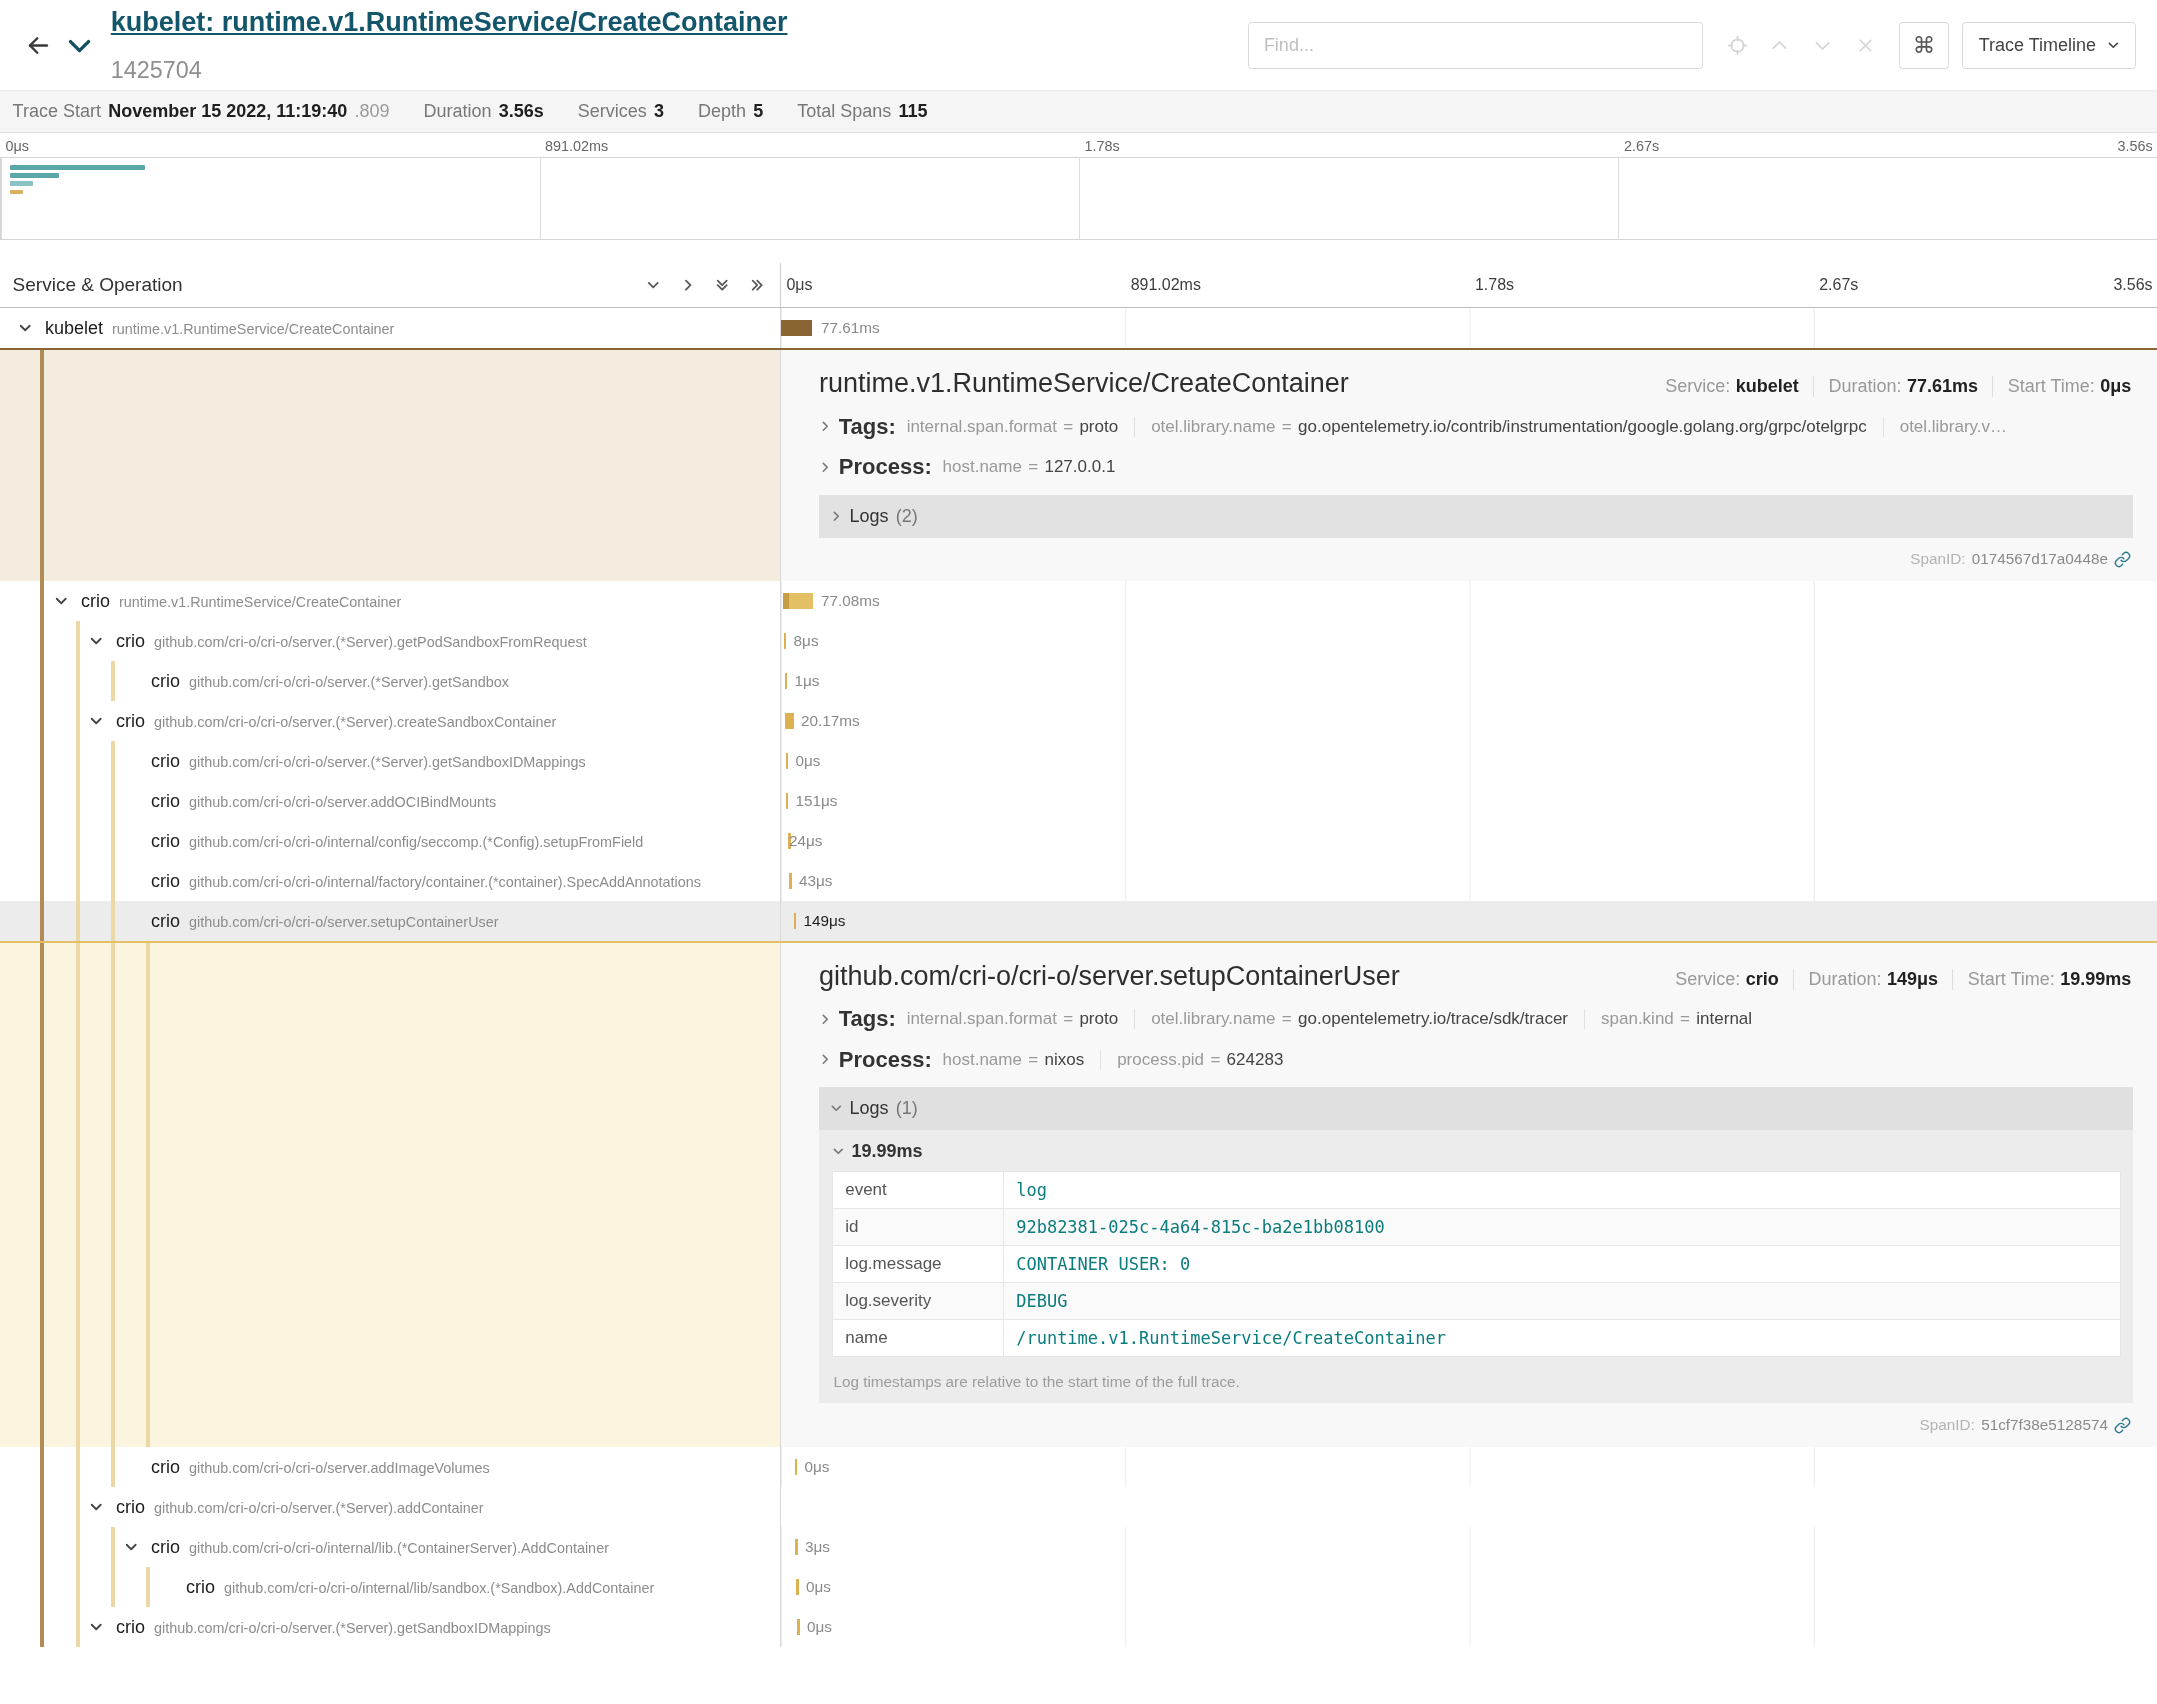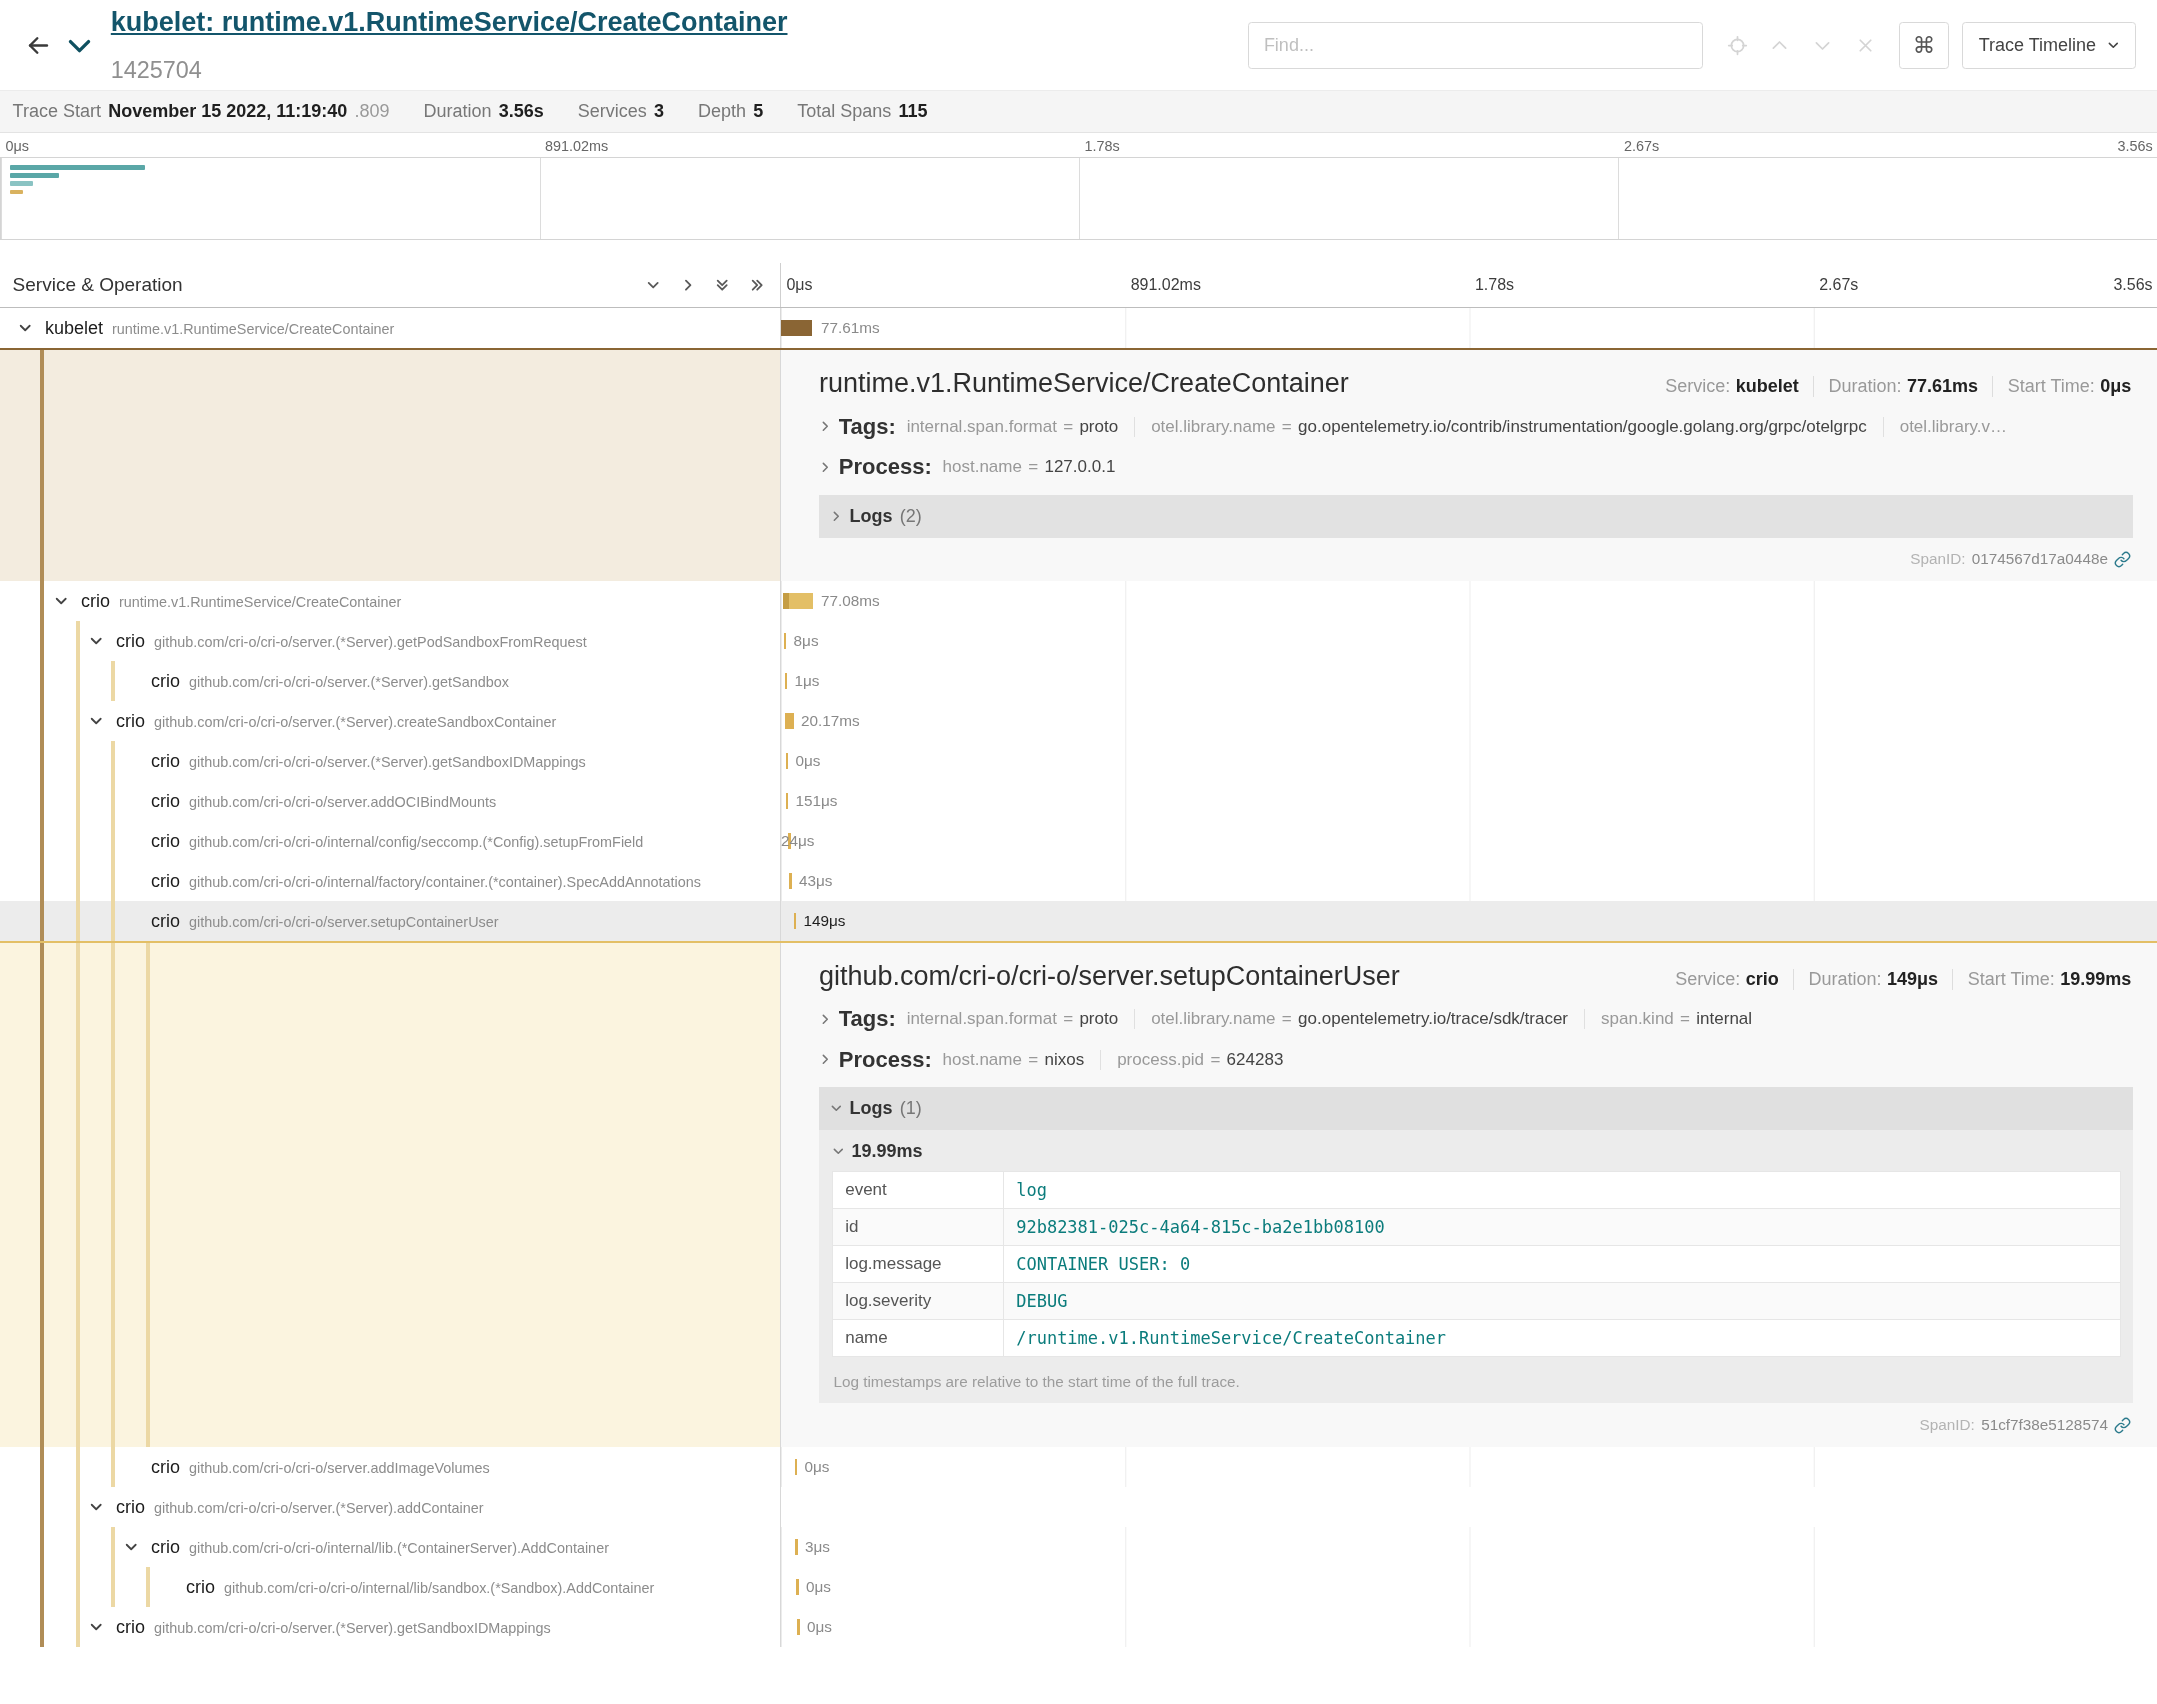--- a/index.html
+++ b/index.html
@@ -78,21 +78,21 @@
   .meta-item b { color: #222; margin-left: 5.4px; }
   .acc-row { display: flex; align-items: center; margin-top: 14.4px; font-size: 17px; overflow: hidden; white-space: nowrap; cursor: pointer; }
   .acc-chev { color: #777; flex: none; }
   .acc-label { font-size: 22px; font-weight: 700; color: #333; margin: 0 10.8px 0 7.2px; }
   .kv { display: inline-flex; align-items: flex-start; white-space: nowrap; }
   .kv + .kv { border-left: 0.9px solid #e0e0e0; margin-left: 16px; padding-left: 16px; }
   .kv .k { color: #999; }
   .kv .eq { color: #999; margin: 0 6.3px; }
   .kv .v { color: #444; }
   .logs-bar { display: flex; align-items: center; height: 43px; background: #e2e2e2; margin-top: 14.4px; padding: 0 10.8px; font-size: 18px; cursor: pointer; }
-  .logs-bar .lbl { font-weight: 700; color: #333; margin: 0 7.2px; }
+  .logs-bar .lbl { font-weight: 400; color: #333; margin: 0 7.2px; }
   .logs-bar .count { color: #777; }
   .logs-section { background: #ececec; margin-top: 14.4px; padding-bottom: 7.2px; }
   .logs-section .logs-bar { margin-top: 0; background: #e0e0e0; }
   .log-entry-head { display: flex; align-items: center; padding: 10.8px 12.6px 5.4px; font-size: 18px; font-weight: 700; color: #333; gap: 7.2px; cursor: pointer; }
   .log-table { border-collapse: collapse; margin: 3.6px 12.6px 9px; width: calc(100% - 25px); background: #fff; font-size: 17px; }
   .log-table td { border: 0.9px solid #e6e6e6; padding: 8px 12.6px; }
   .log-table td.k { width: 171px; color: #555; }
   .log-table td.v { font-family: "DejaVu Sans Mono", monospace; color: #0b7c7c; }
   .log-table tr:nth-child(even) { background: #fafafa; }
   .log-note { font-size: 15.3px; color: #9c9c9c; padding: 7.2px 14.4px 5.4px; }
@@ -401,21 +401,21 @@
         <span class="guide g0"></span>
           <span class="guide g1"></span>
           <span class="guide g2"></span>
         <span class="content" style="left:151px">
           <span class="svc">crio</span>
           <span class="op">github.com/cri-o/cri-o/internal/config/seccomp.(*Config).setupFromField</span>
         </span>
       </div>
       <div class="row-right grid">
         <span class="bar" style="left:7.2px;width:2.7px"></span>
-        <span class="dur" style="left:0">24μs</span>
+        <span class="dur" style="left:8px">24μs</span>
       </div>
     </div>
 
     <div class="row">
       <div class="row-left">
         <span class="guide g0"></span>
           <span class="guide g1"></span>
           <span class="guide g2"></span>
         <span class="content" style="left:151px">
           <span class="svc">crio</span>

